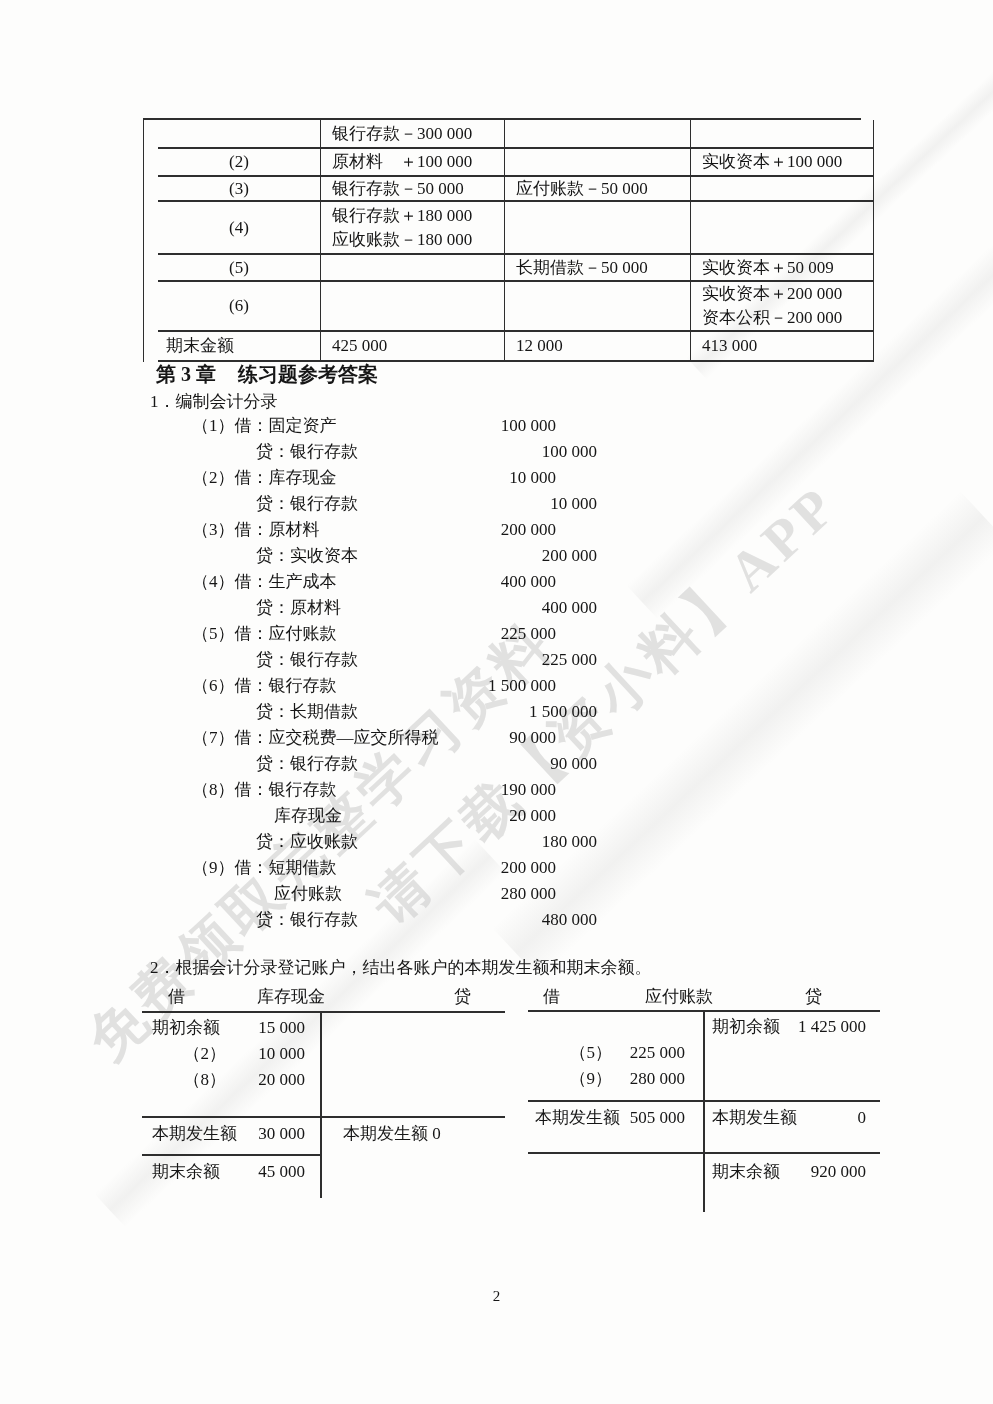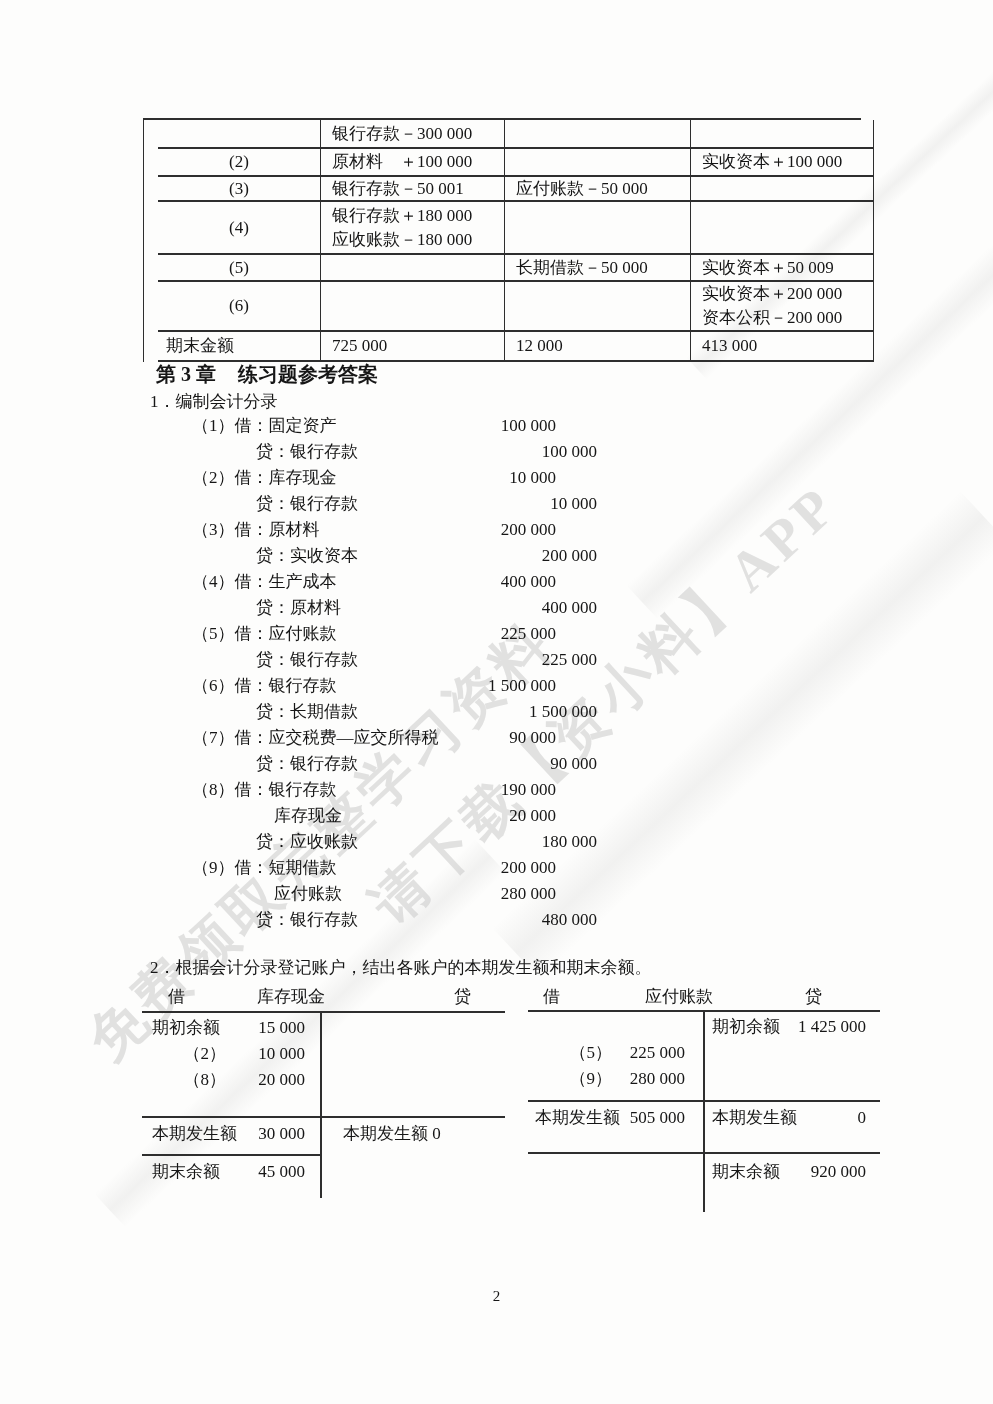--- a/index.html
+++ b/index.html
@@ -112,21 +112,21 @@
           <div></div>
         </div>
       <div class="cell">
           <div>实收资本＋100 000</div>
         </div>
 
       <div class="cell lbl">
           <div>(3)</div>
         </div>
       <div class="cell">
-          <div>银行存款－50 001</div>
+          <div>银行存款－50 000</div>
         </div>
       <div class="cell">
           <div>应付账款－50 000</div>
         </div>
       <div class="cell">
           <div></div>
         </div>
 
       <div class="cell lbl">
           <div>(4)</div>
@@ -166,21 +166,21 @@
         </div>
       <div class="cell">
         <div>实收资本＋200 000</div>
         <div>资本公积－200 000</div>
       </div>
 
       <div class="cell left">
           <div>期末金额</div>
         </div>
       <div class="cell">
-          <div>725 000</div>
+          <div>425 000</div>
         </div>
       <div class="cell">
           <div>12 000</div>
         </div>
       <div class="cell">
           <div>413 000</div>
         </div>
     </div>
 
     <div class="chapter">

